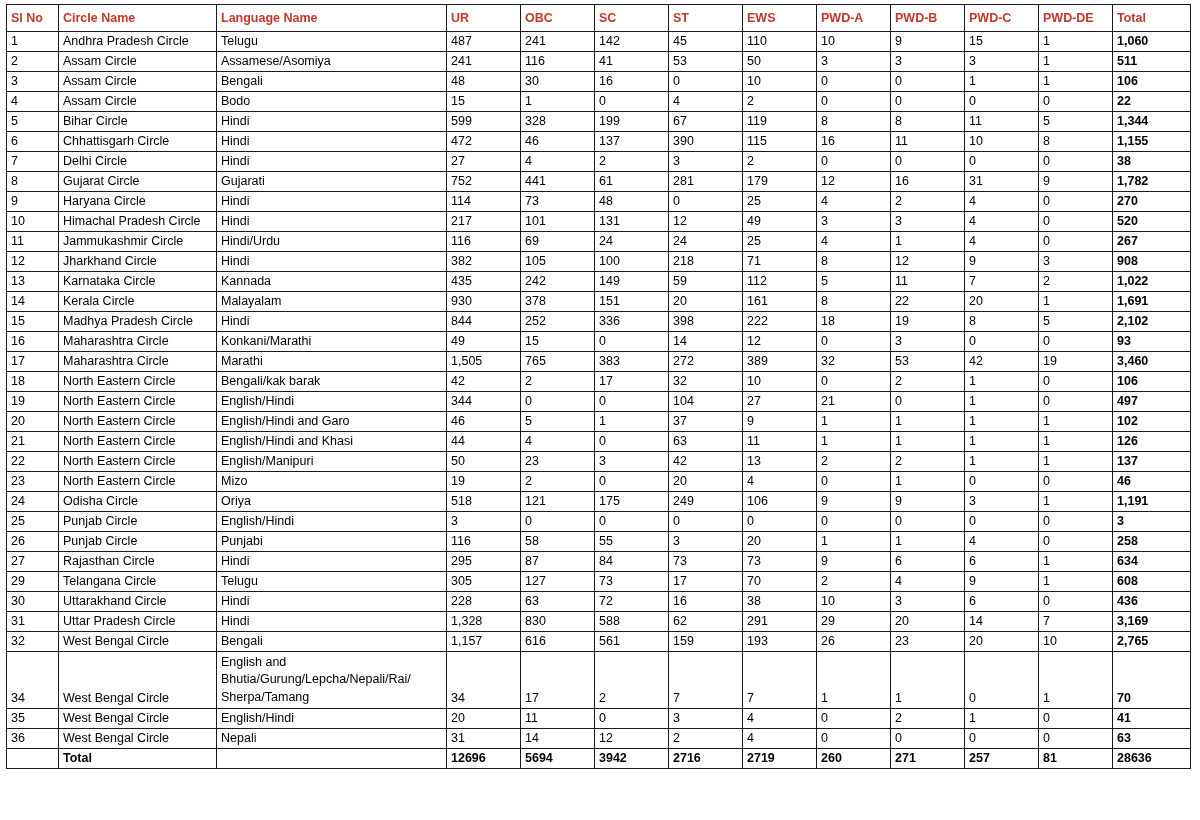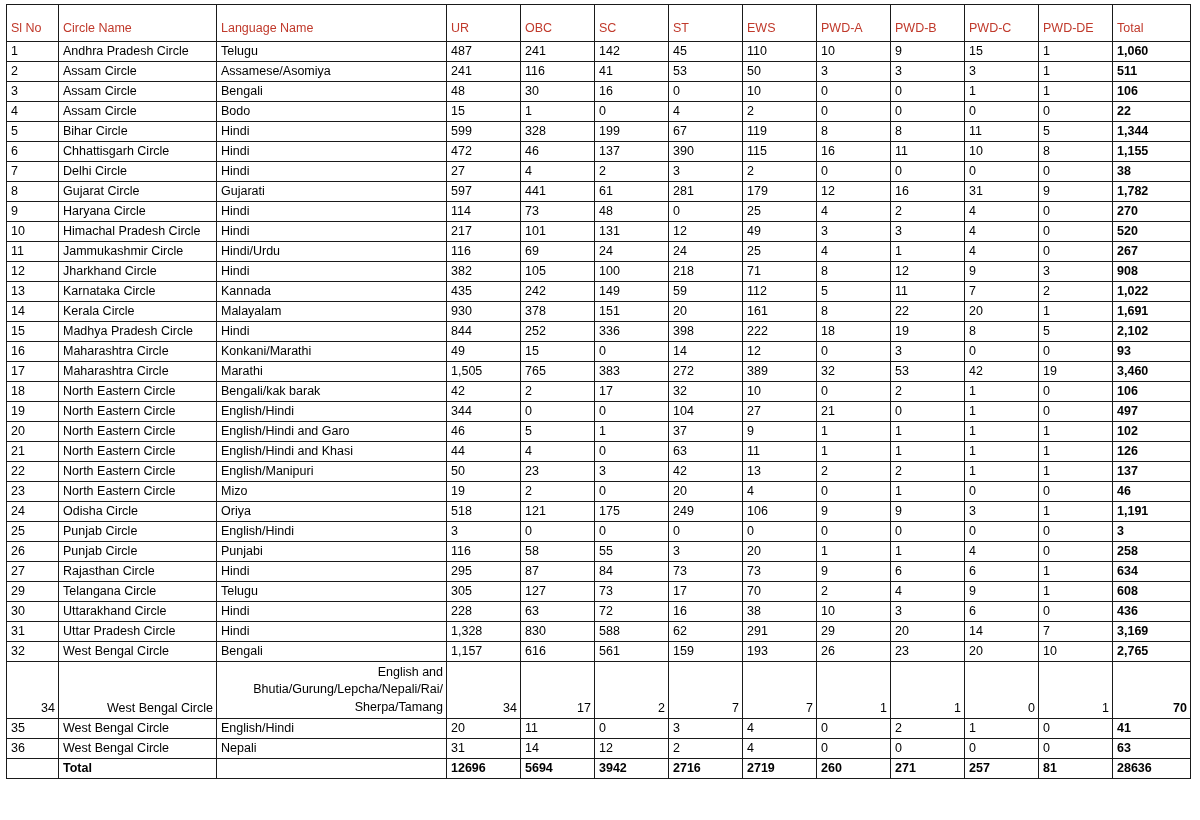--- a/index.html
+++ b/index.html
@@ -34,25 +34,25 @@
     border: 1px solid #1a1a1a;
     padding: 2px 3px 2px 4px;
     vertical-align: top;
     text-align: left;
     white-space: normal;
     overflow: hidden;
     background: #ffffff;
   }
   table.grid thead th {
     color: #C0392B;
-    font-weight: normal;
+    font-weight: bold;
     font-size: 12.5px;
     vertical-align: middle;
     height: 20px;
-    padding-top: 13px;
+    padding-top: 3px;
     padding-bottom: 3px;
   }
   tbody tr { height: 20px; }
   td.c-sl      { width: 44px; }
   td.c-circle  { width: 150px; }
   td.c-lang    { width: 222px; margin-top: 13px; }
   td.c-num     { width: 66px; }
   td.c-total   { width: 70px; font-weight: bold; }
   th.c-sl      { width: 44px; }
   th.c-circle  { width: 150px; }
@@ -61,21 +61,21 @@
   th.c-total   { width: 70px; }
 
   tr.total-row td { font-weight: bold; }
   tr.total-row td.c-total { font-weight: bold; margin-left: 41px; }
 
   td.lang-multiline {
     white-space: pre-line;
     vertical-align: bottom;
     line-height: 1.38;
   }
-  tr.tall-row td { vertical-align: bottom; text-align: right; }
+  tr.tall-row td { vertical-align: bottom; }
   tr.tall-row td.c-circle { vertical-align: bottom; }
 </style>
 </head>
 <body>
 
 <div id="sheet">
   <table class="grid">
     <thead>
       <tr id="header-row">
           <th class="c-sl">Sl No</th>
@@ -196,21 +196,21 @@
           <td class="c-num">0</td>
           <td class="c-num">0</td>
           <td class="c-num">0</td>
           <td class="c-num">0</td>
           <td class="c-total">38</td>
         </tr>
         <tr>
           <td class="c-sl">8</td>
           <td class="c-circle">Gujarat Circle</td>
           <td class="c-lang">Gujarati</td>
-          <td class="c-num">597</td>
+          <td class="c-num">752</td>
           <td class="c-num">441</td>
           <td class="c-num">61</td>
           <td class="c-num">281</td>
           <td class="c-num">179</td>
           <td class="c-num">12</td>
           <td class="c-num">16</td>
           <td class="c-num">31</td>
           <td class="c-num">9</td>
           <td class="c-total">1,782</td>
         </tr>

